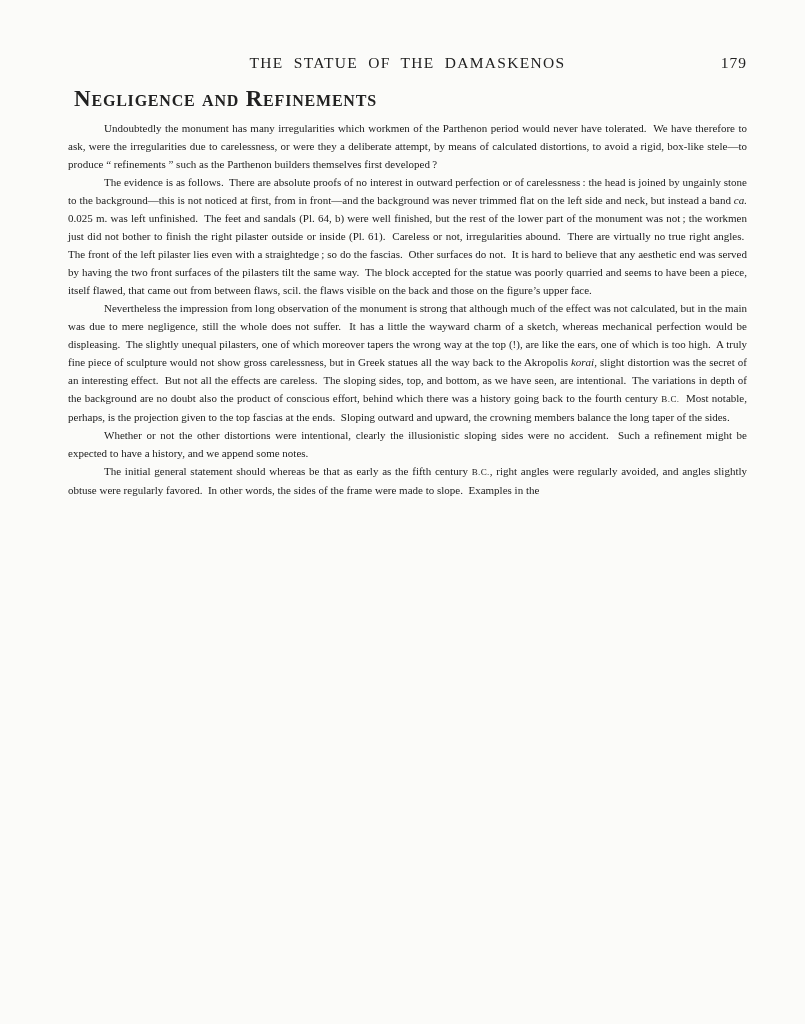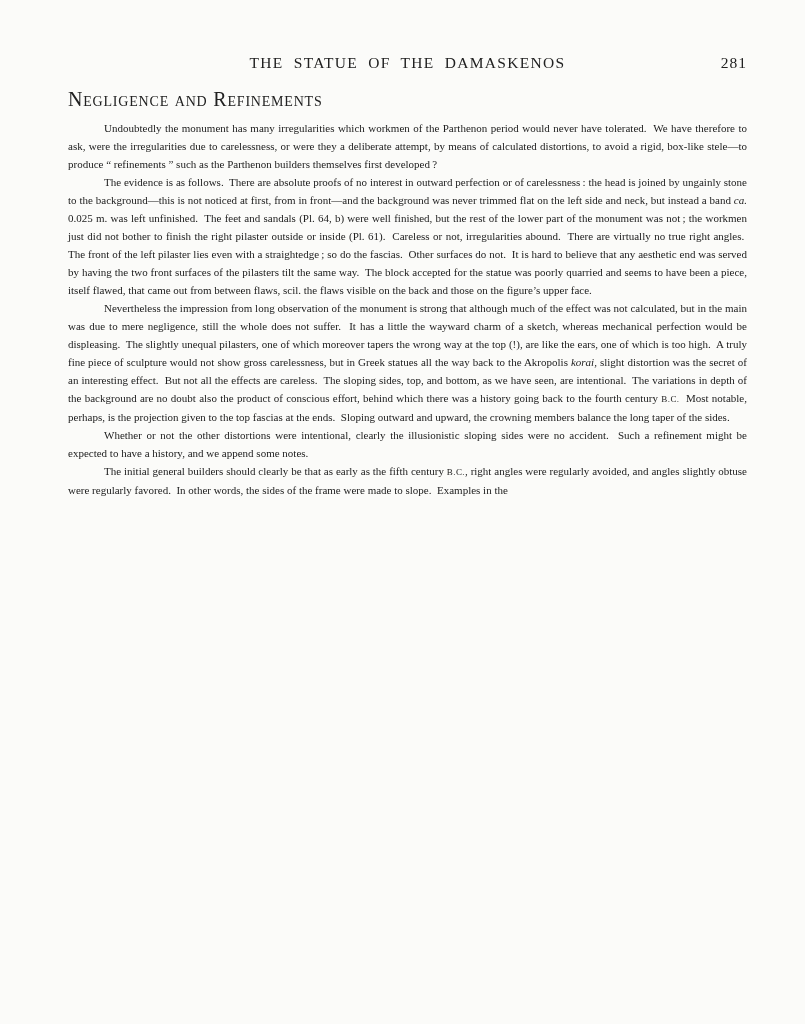--- a/index.html
+++ b/index.html
@@ -35,24 +35,24 @@
     word-spacing: normal;
   }
   .column {
     position: absolute;
     left: 68px;
     top: 88px;
     width: 679px;
   }
   .sec-heading {
     font-variant: small-caps;
-    font-weight: normal;
-    font-size: 20px;
+    font-weight: bold;
+    font-size: 23px;
     letter-spacing: 0.8px;
-    margin: 0 0 9px 0;
+    margin: 0 0 9px 6px;
     line-height: 22px;
   }
   .sec-heading.second {
     margin-top: 19px;
   }
   .body-para {
     margin: 0;
     font-size: 11px;
     line-height: 18px;
     text-align: justify;
@@ -61,29 +61,29 @@
   .run-italic { font-style: italic; margin-top: 32px; }
   .run-smallcaps { font-size: 0.82em; letter-spacing: 0.4px; margin-top: 26px; }
 </style>
 </head>
 <body>
 
 <div class="page">
 
   <div class="running-head">
     <span class="rh-title">THE STATUE OF THE DAMASKENOS</span>
-    <span class="rh-page">281</span>
+    <span class="rh-page">179</span>
   </div>
 
   <div class="column">
 
     <h2 class="sec-heading">Negligence and Refinements</h2>
 
     <p class="body-para"><span>Undoubtedly the monument has many irregularities which workmen of the Parthenon period would never have tolerated.&nbsp; We have therefore to ask, were the irregularities due to carelessness, or were they a deliberate attempt, by means of calculated distortions, to avoid a rigid, box-like stele—to produce “ refinements ” such as the Parthenon builders themselves first developed ?</span></p>
     <p class="body-para"><span>The evidence is as follows.&nbsp; There are absolute proofs of no interest in outward perfection or of carelessness : the head is joined by ungainly stone to the background—this is not noticed at first, from in front—and the background was never trimmed flat on the left side and neck, but instead a band </span><span class="run-italic">ca.</span><span> 0.025 m. was left unfinished.&nbsp; The feet and sandals (Pl. 64, b) were well finished, but the rest of the lower part of the monument was not ; the workmen just did not bother to finish the right pilaster outside or inside (Pl. 61).&nbsp; Careless or not, irregularities abound.&nbsp; There are virtually no true right angles.&nbsp; The front of the left pilaster lies even with a straightedge ; so do the fascias.&nbsp; Other surfaces do not.&nbsp; It is hard to believe that any aesthetic end was served by having the two front surfaces of the pilasters tilt the same way.&nbsp; The block accepted for the statue was poorly quarried and seems to have been a piece, itself flawed, that came out from between flaws, scil. the flaws visible on the back and those on the figure’s upper face.</span></p>
     <p class="body-para"><span>Nevertheless the impression from long observation of the monument is strong that although much of the effect was not calculated, but in the main was due to mere negligence, still the whole does not suffer.&nbsp; It has a little the wayward charm of a sketch, whereas mechanical perfection would be displeasing.&nbsp; The slightly unequal pilasters, one of which moreover tapers the wrong way at the top (!), are like the ears, one of which is too high.&nbsp; A truly fine piece of sculpture would not show gross carelessness, but in Greek statues all the way back to the Akropolis </span><span class="run-italic">korai</span><span>, slight distortion was the secret of an interesting effect.&nbsp; But not all the effects are careless.&nbsp; The sloping sides, top, and bottom, as we have seen, are intentional.&nbsp; The variations in depth of the background are no doubt also the product of conscious effort, behind which there was a history going back to the fourth century </span><span class="run-smallcaps">B.C.</span><span>&nbsp; Most notable, perhaps, is the projection given to the top fascias at the ends.&nbsp; Sloping outward and upward, the crowning members balance the long taper of the sides.</span></p>
 
 
     <p class="body-para"><span>Whether or not the other distortions were intentional, clearly the illusionistic sloping sides were no accident.&nbsp; Such a refinement might be expected to have a history, and we append some notes.</span></p>
-    <p class="body-para"><span>The initial general builders should clearly be that as early as the fifth century </span><span class="run-smallcaps">B.C.</span><span>, right angles were regularly avoided, and angles slightly obtuse were regularly favored.&nbsp; In other words, the sides of the frame were made to slope.&nbsp; Examples in the</span></p>
+    <p class="body-para"><span>The initial general statement should whereas be that as early as the fifth century </span><span class="run-smallcaps">B.C.</span><span>, right angles were regularly avoided, and angles slightly obtuse were regularly favored.&nbsp; In other words, the sides of the frame were made to slope.&nbsp; Examples in the</span></p>
 
   </div>
 </div>
 
 </body></html>

